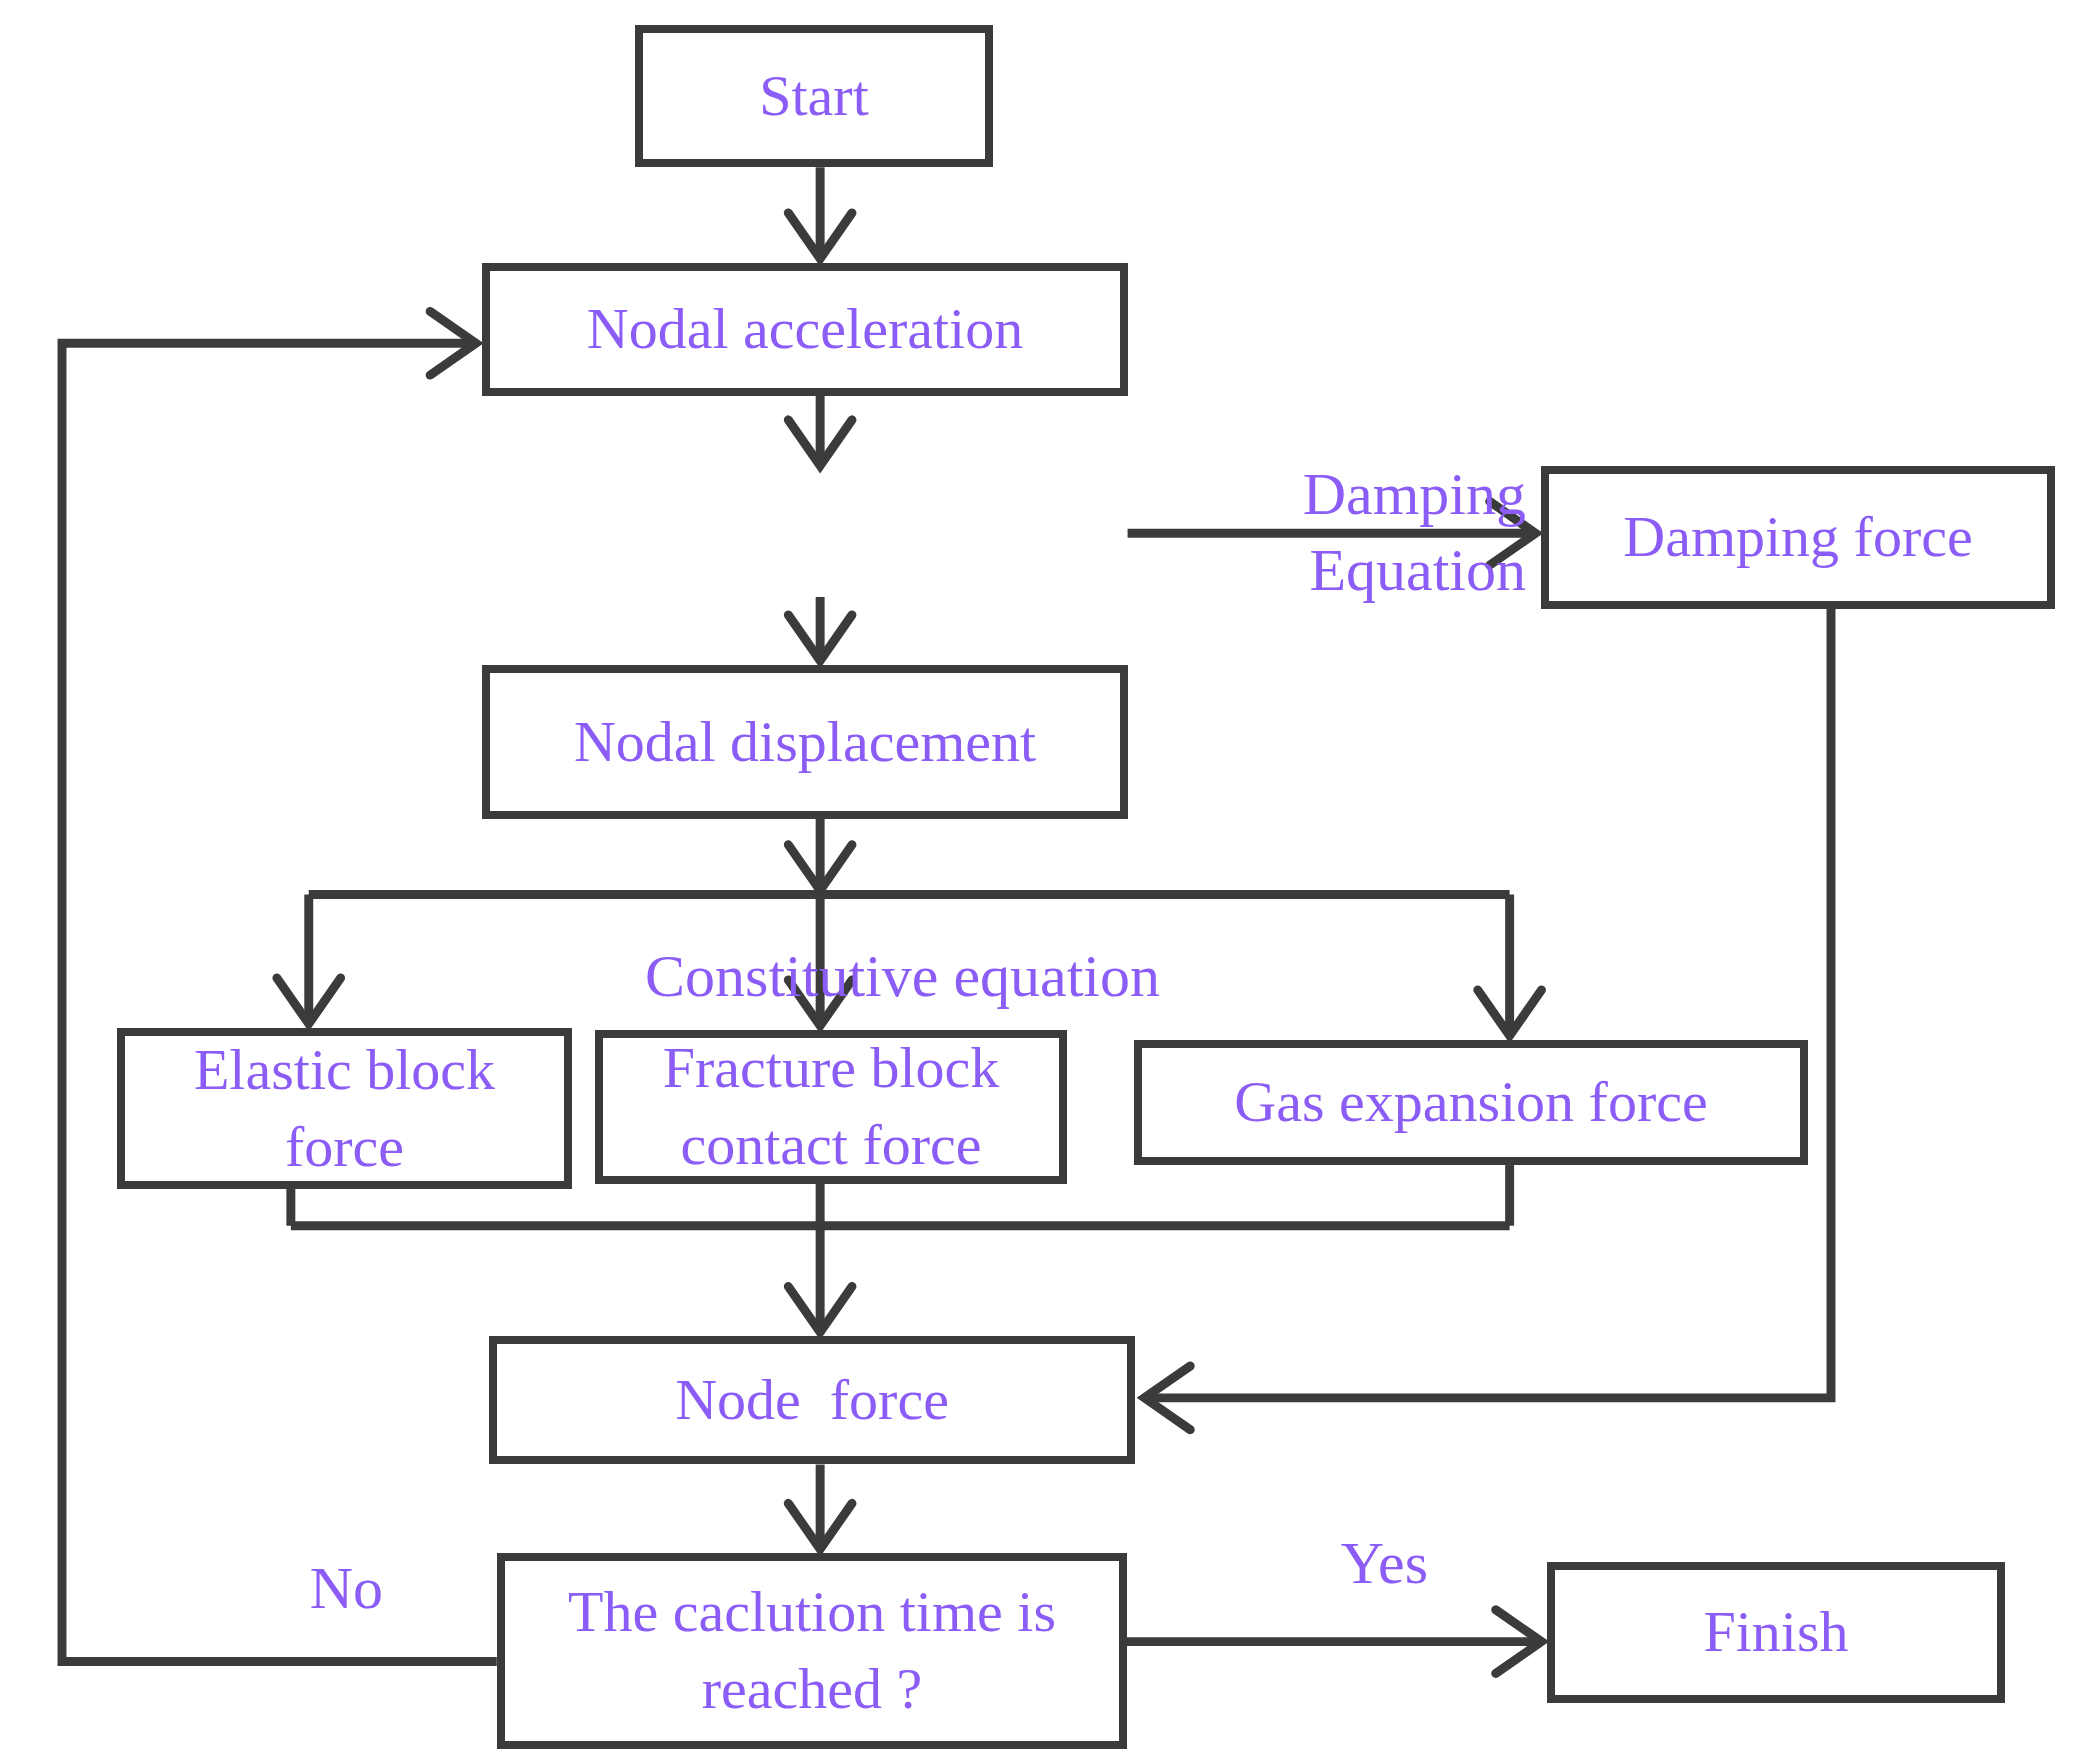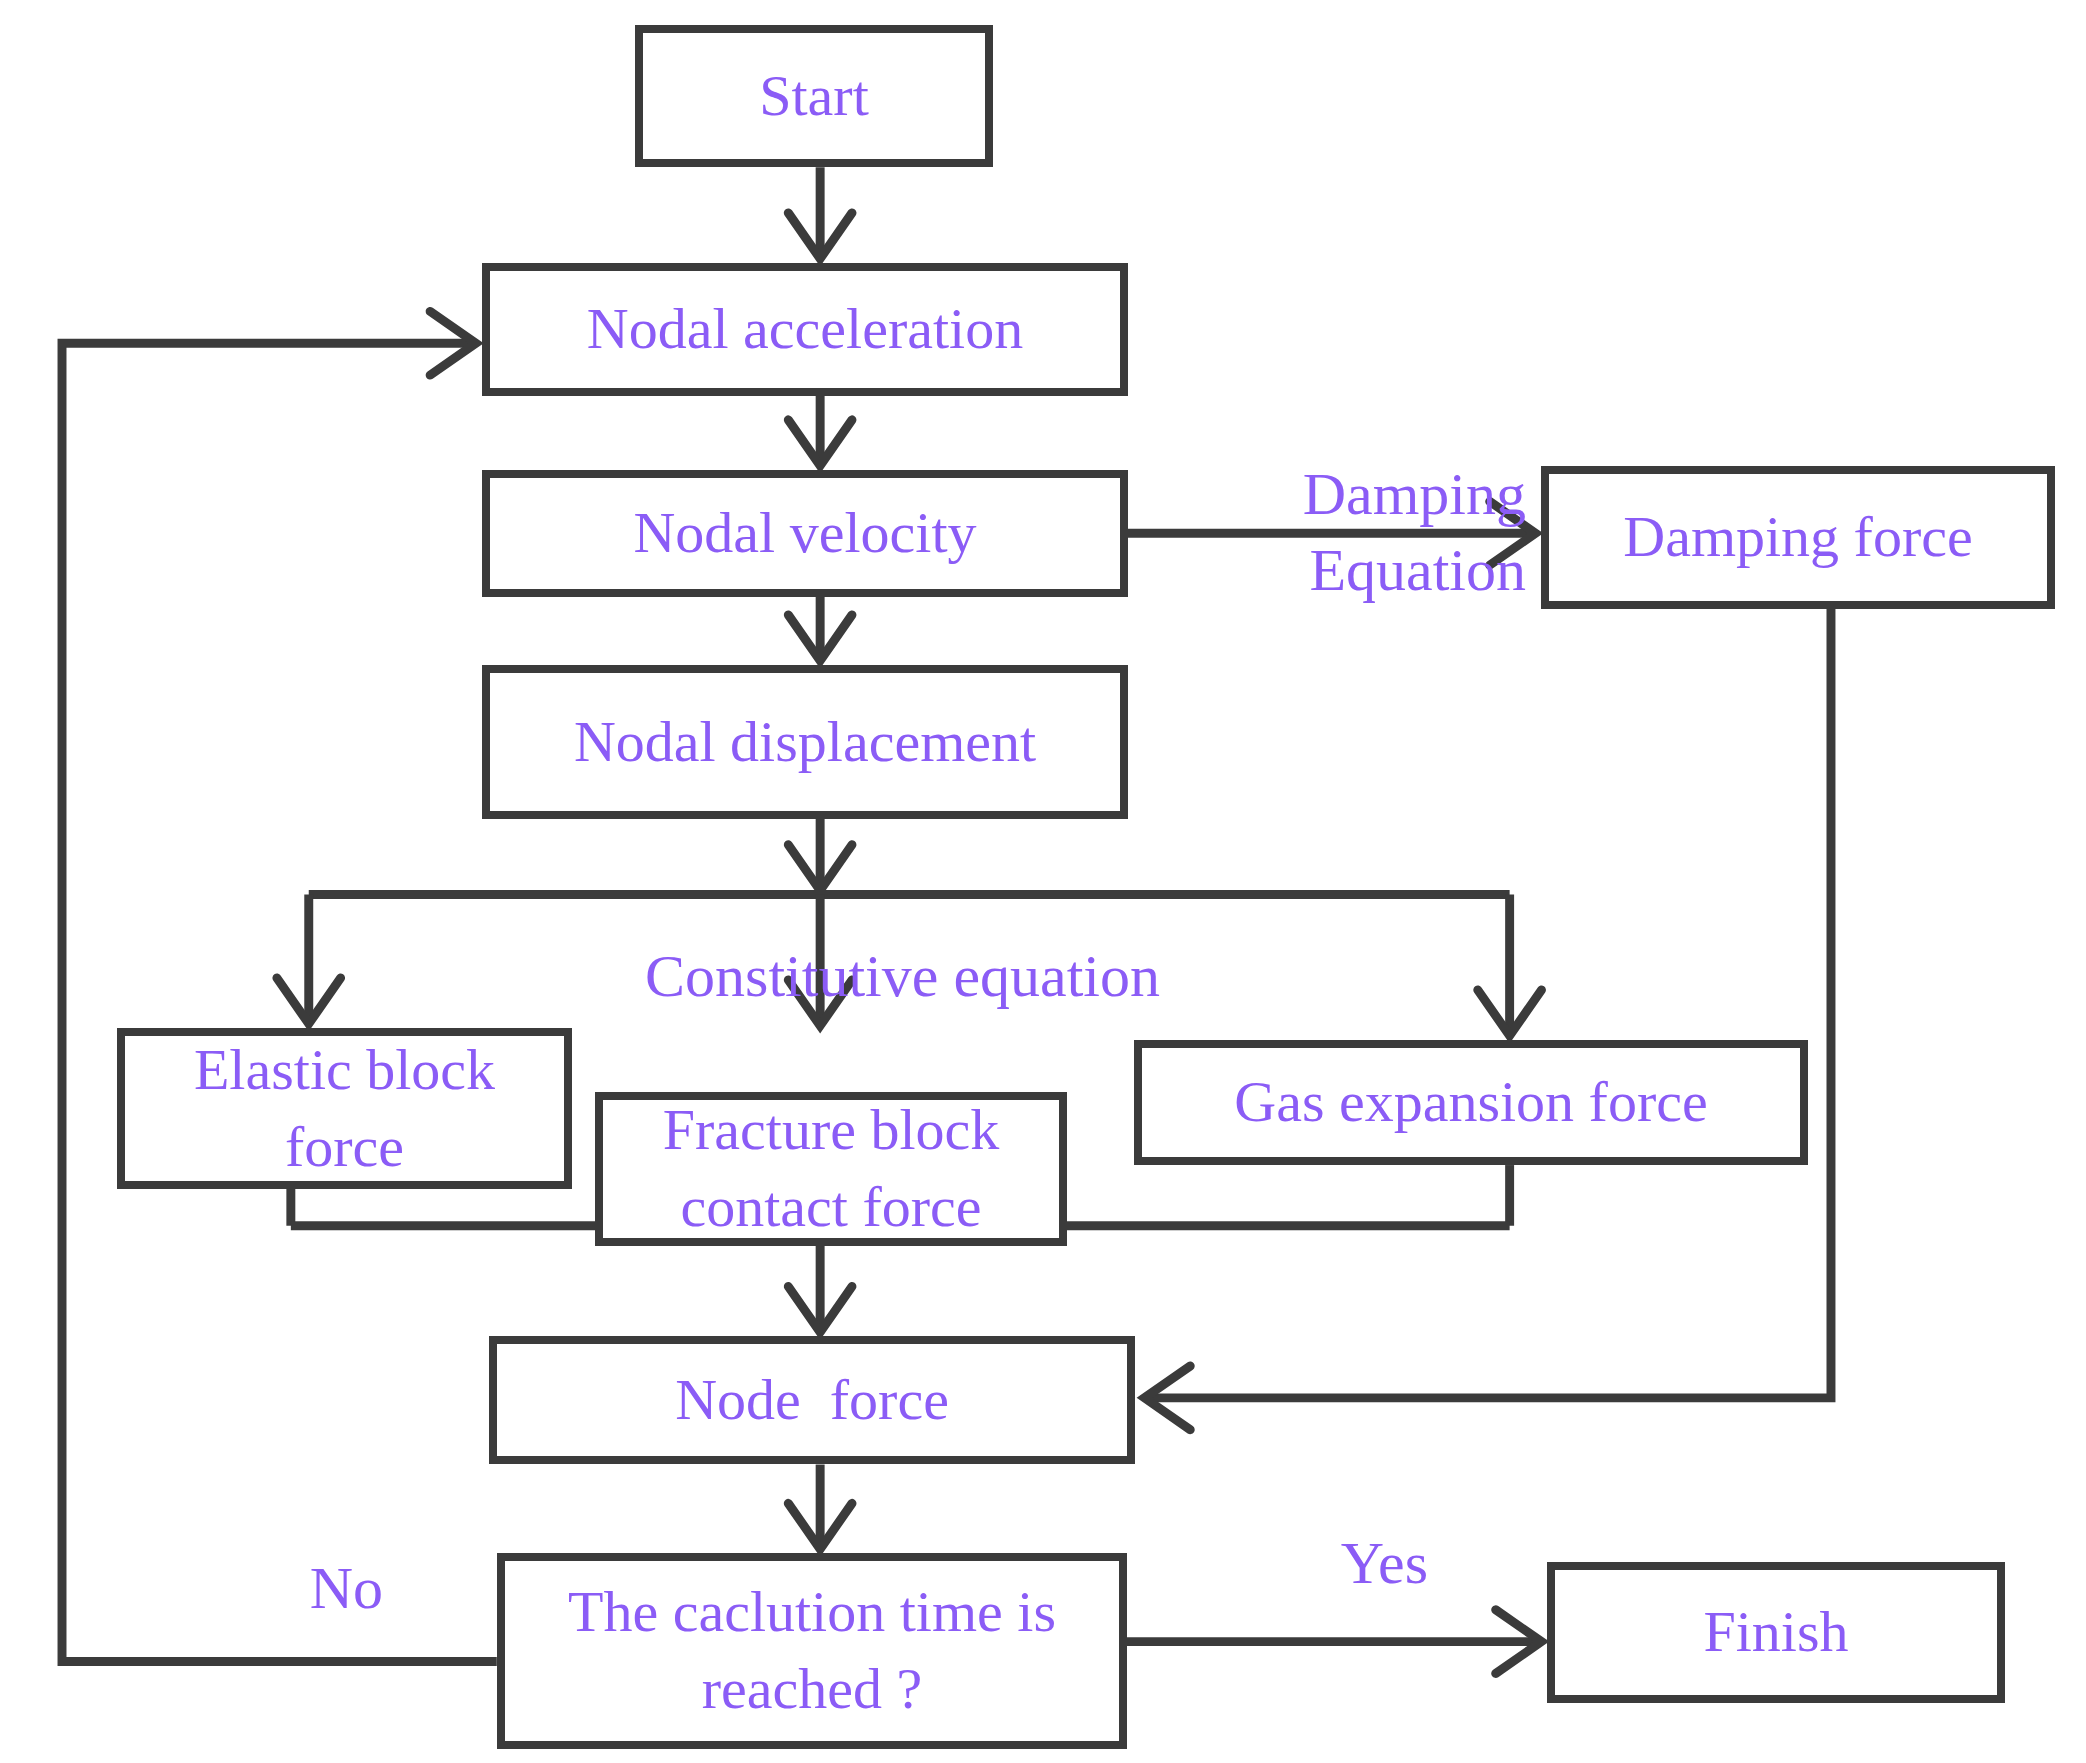--- a/index.html
+++ b/index.html
@@ -61,30 +61,29 @@
       <path d="M 824 1472 L 824 1555" marker-end="url(#ah)"></path>
       <path d="M 1132 1650 L 1547 1650" marker-end="url(#ah)"></path>
       <path d="M 499 1670 L 62 1670 L 62 345 L 476 345" marker-end="url(#ah)"></path>
     </g>
   </svg>
 
   <div class="node" style="left:635px;top:25px;width:358px;height:142px;">Start</div>
 
   <div class="node" style="left:482px;top:263px;width:646px;height:133px;">Nodal acceleration</div>
 
-  <div class="node" style="left:482px;top:470px;width:646px;height:127px;">Nodal velocity</div>
 
   <div class="node" style="left:1541px;top:466px;width:514px;height:143px;">Damping force</div>
 
   <div class="node" style="left:482px;top:665px;width:646px;height:154px;">Nodal displacement</div>
 
   <div class="node" style="left:117px;top:1028px;width:455px;height:161px;font-family:Liberation Serif, serif;">Elastic block
 force</div>
 
-  <div class="node" style="left:595px;top:1092px;width:472px;height:154px;">Fracture block
+  <div class="node" style="left:595px;top:1030px;width:472px;height:154px;">Fracture block
 contact force</div>
 
   <div class="node" style="left:1134px;top:1040px;width:674px;height:125px;">Gas expansion force</div>
 
   <div class="node" style="left:489px;top:1336px;width:646px;height:128px;">Node  force</div>
 
   <div class="node" style="left:497px;top:1553px;width:630px;height:196px;">The caclution time is
 reached ?</div>
 
   <div class="node" style="left:1547px;top:1562px;width:458px;height:141px;">Finish</div>

